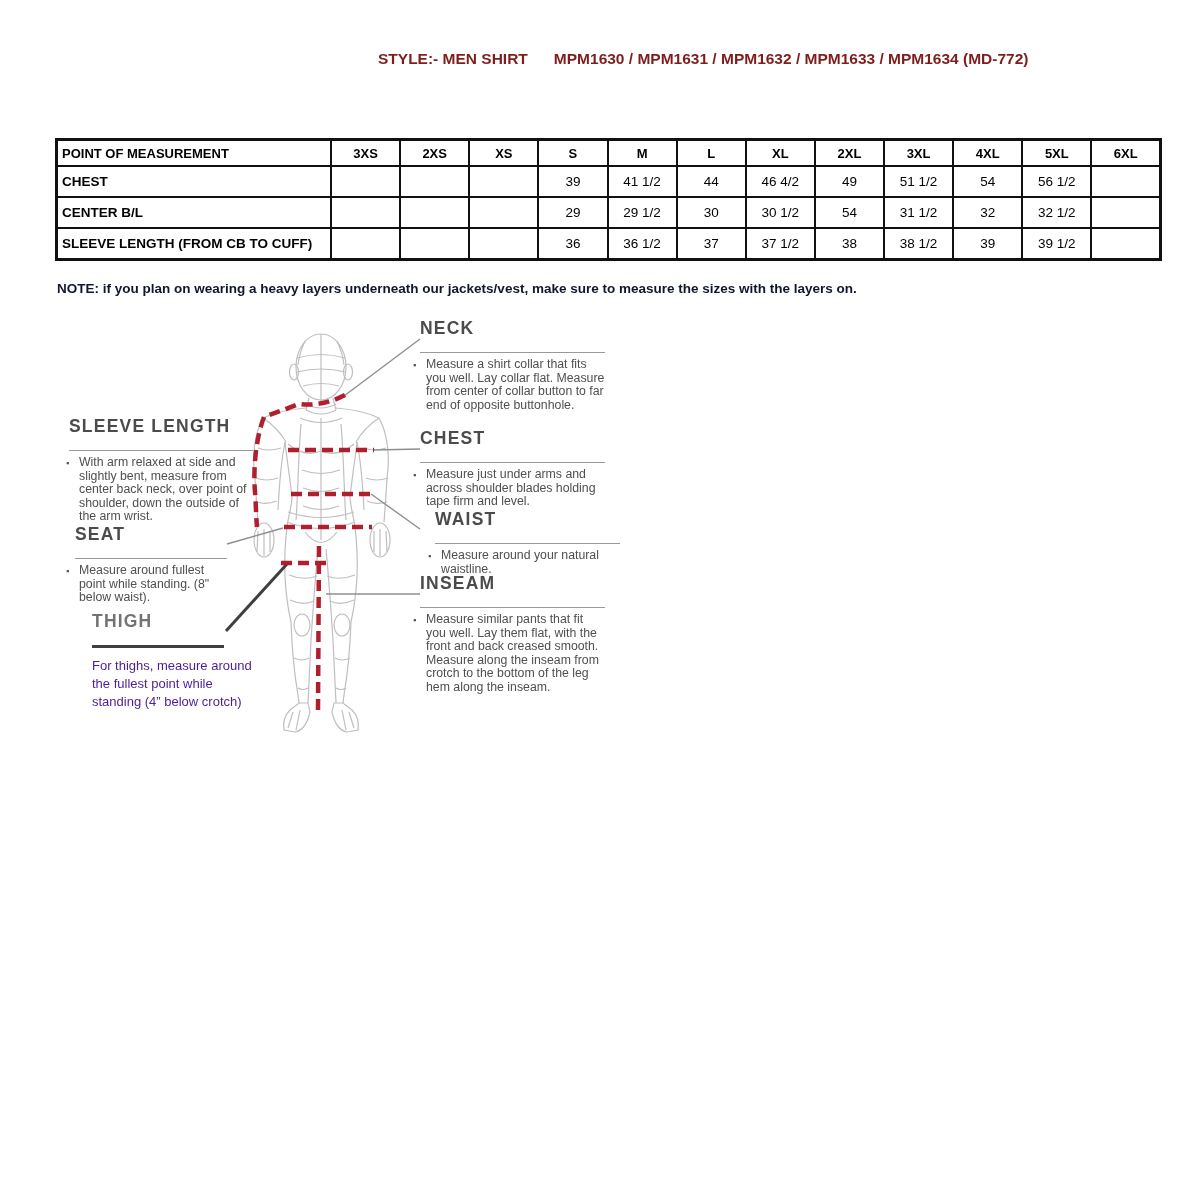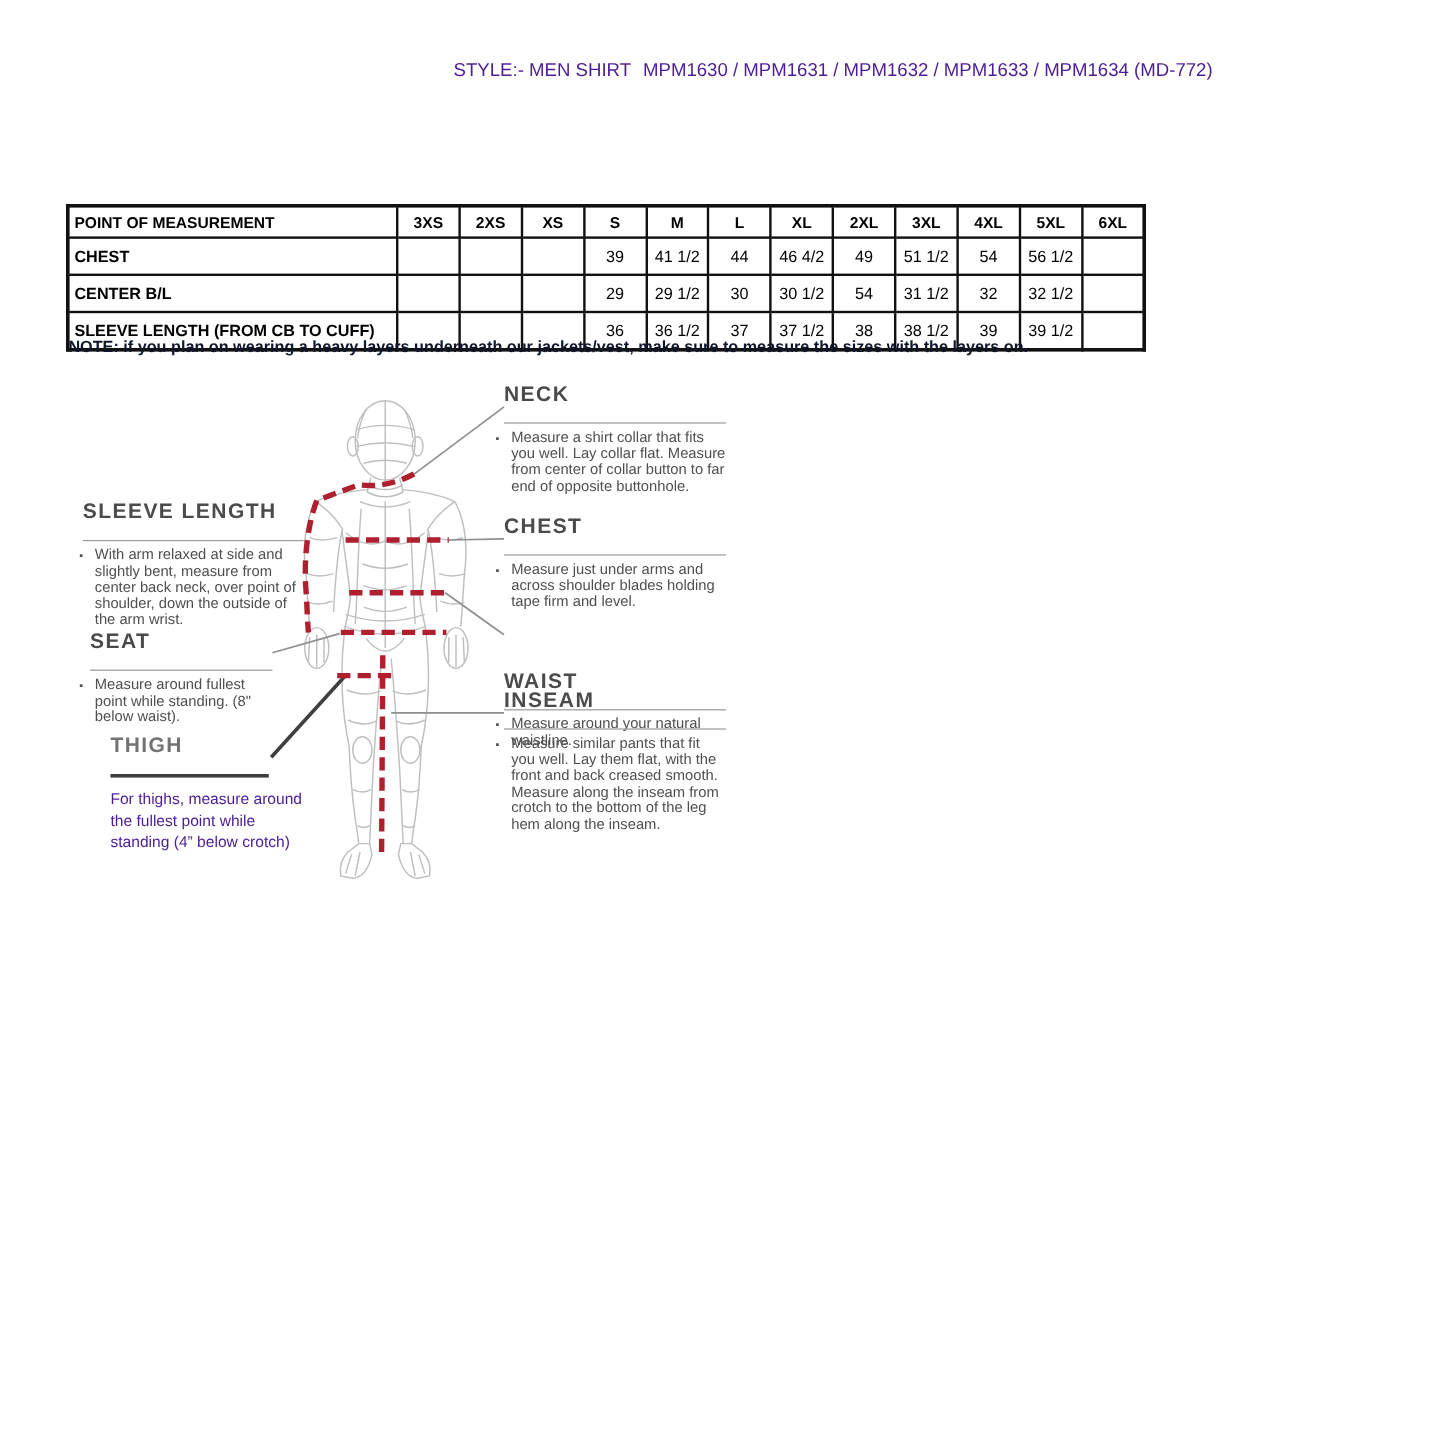--- a/index.html
+++ b/index.html
@@ -2,29 +2,28 @@
 <html><head>
 <meta charset="utf-8">
 <style>
   html,body{margin:0;padding:0;}
   body{
     width:1200px;height:1200px;position:relative;background:#ffffff;
     font-family:"Liberation Sans", sans-serif;color:#000;overflow:hidden;
   }
   
   .doc-title{
-    position:absolute;left:378px;top:50px;display:flex;gap:10px;
-    font-size:15.5px;font-weight:normal;color:#4c1d95;white-space:nowrap;
+    position:absolute;left:378px;top:50px;display:flex;gap:26px;
+    font-size:15.5px;font-weight:bold;color:#7f1d1d;white-space:nowrap;
   }
   
   .size-table{
-    position:absolute;left:55px;top:138px;width:900px;
+    position:absolute;left:55px;top:138px;width:1107px;
     border-collapse:collapse;table-layout:fixed;
     font-size:13px;
-    margin-top:32px;
   }
   .size-table th,.size-table td{
     border:2px solid #111;text-align:center;vertical-align:middle;
     padding:0 2px;height:29px;overflow:hidden;white-space:nowrap;
   }
   .size-table{border:3px solid #111;}
   .size-table thead th{font-weight:bold;height:24px;}
   .size-table .poml{width:266px;text-align:left;padding-left:4px;font-weight:bold;}
   .size-table td{font-size:13.5px;}
   
@@ -50,21 +49,21 @@
   
   .s-sleeve{left:66px;top:416px;width:187px;}
   .s-sleeve h3{margin-left:3px;}
   .s-seat{left:66px;top:524px;width:161px;}
   .s-seat h3{margin-left:9px;}
   .s-thigh{left:92px;top:611px;width:172px;}
   .s-thigh h3{width:132px;border-bottom:3px solid #3f3f3f;color:#737373;}
   .s-thigh .body{font-size:13px;line-height:18px;color:#4c1d95;margin-top:9px;}
   .s-neck{left:413px;top:318px;}
   .s-chest{left:413px;top:428px;}
-  .s-waist{left:413px;top:509px;margin-top:48px;}
+  .s-waist{left:428px;top:509px;}
   .s-inseam{left:413px;top:573px;}
   
   .fig-layer{position:absolute;left:0;top:0;width:1200px;height:1200px;}
 </style>
 </head>
 <body>
 
 <div class="doc-title">
   <span>STYLE:- MEN SHIRT</span>
   <span>MPM1630 / MPM1631 / MPM1632 / MPM1633 / MPM1634 (MD-772)</span>

